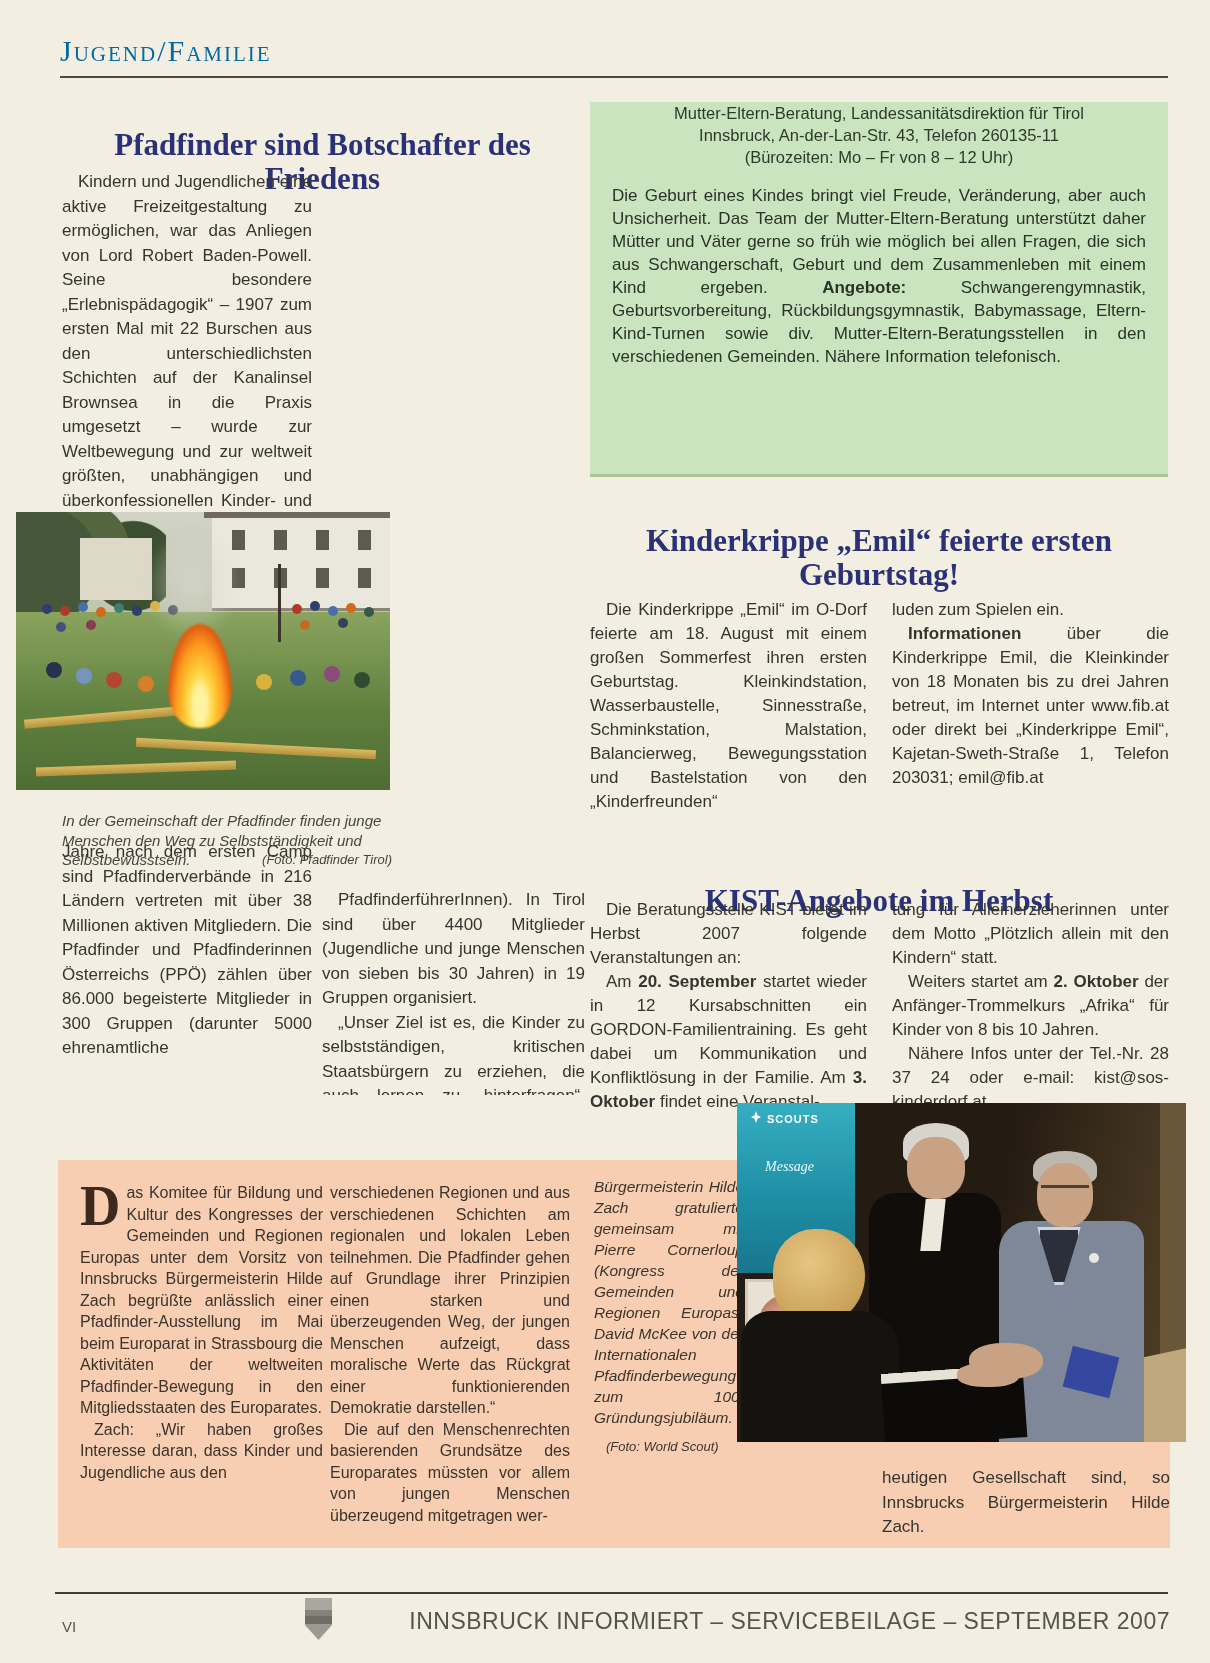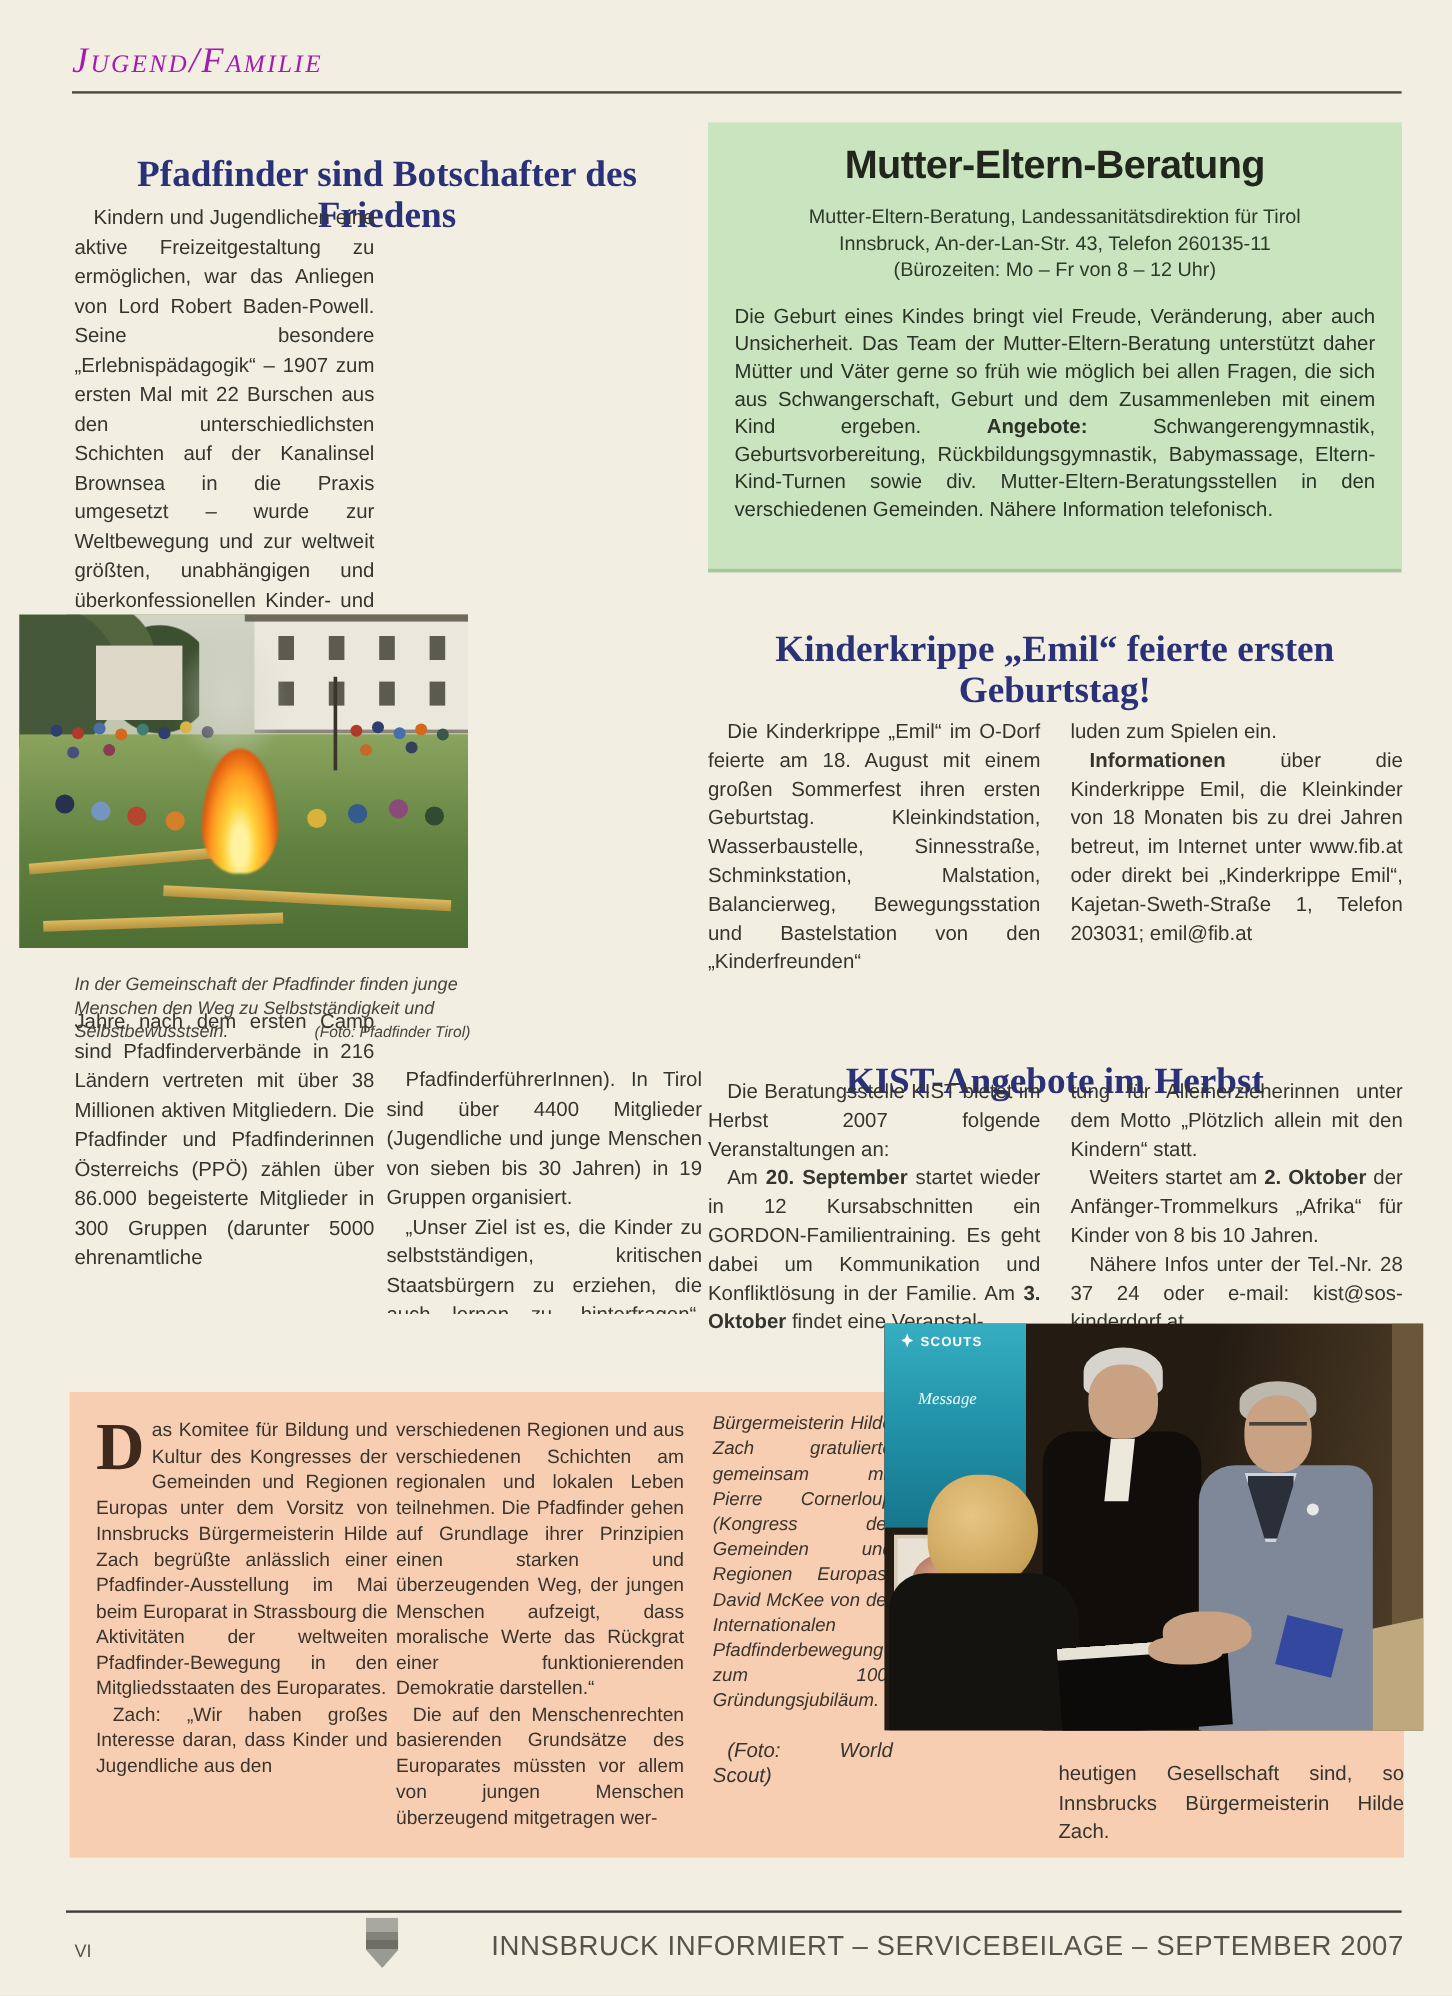--- a/index.html
+++ b/index.html
@@ -1,21 +1,21 @@
 <!DOCTYPE html>
 <html lang="de"><head>
 <meta charset="utf-8">
 <style>
   html,body{margin:0;padding:0;}
   body{background:#e8e5d8;font-family:"Liberation Sans",sans-serif;}
   .page{position:relative;width:1210px;height:1663px;background:#f2efe2;margin:0 auto;overflow:hidden;color:#35352f;}
 
   
   .kicker{position:absolute;left:60px;top:34px;font-family:"Liberation Serif",serif;
-    font-variant:small-caps;font-size:30px;letter-spacing:2px;color:#a21caf;font-style:italic;}
+    font-variant:small-caps;font-size:30px;letter-spacing:2px;color:#0369a1;}
   .kicker-rule{position:absolute;left:60px;top:76px;width:1108px;height:2px;background:#4b4a42;}
 
   
   .headline{font-family:"Liberation Serif",serif;font-weight:bold;color:#2b3176;
     font-size:31px;line-height:34px;text-align:center;margin-top:36px;}
   .headline .inner{display:block;margin:0 auto;}
 
   
   .bodytext p{margin:0;text-align:justify;font-size:17px;line-height:24.5px;color:#35352f;}
   .bodytext p.ind{text-indent:16px;}
@@ -84,21 +84,21 @@
   
   .pinkbox{position:absolute;left:58px;top:1160px;width:1112px;height:388px;background:#f7ceb2;}
   .pinktext p{margin:0;text-align:justify;font-size:16px;line-height:21.5px;color:#3a342c;}
   .pinktext p.ind{text-indent:14px;}
   .pb-col1{position:absolute;left:80px;top:1182px;width:243px;height:352px;overflow:hidden;}
   .pb-col2{position:absolute;left:330px;top:1182px;width:240px;height:352px;overflow:hidden;}
   .dropcap{float:left;font-family:"Liberation Serif",serif;font-weight:bold;font-size:56px;line-height:44px;
     padding:2px 6px 0 0;color:#3d2a1c;}
   .pb-caption{position:absolute;left:594px;top:1176px;width:150px;font-style:italic;font-size:15.5px;
     line-height:21px;color:#3a342c;text-align:justify;}
-  .pb-caption .credit{display:block;font-size:17px;margin-top:20px;text-indent:12px;}
+  .pb-caption .credit{display:block;font-size:13px;margin-top:8px;text-indent:12px;}
   .pb-bot1{position:absolute;left:594px;top:1466px;width:272px;height:80px;overflow:hidden;}
   .pb-bot2{position:absolute;left:882px;top:1466px;width:288px;height:80px;overflow:hidden;}
   .pb-bot1 p,.pb-bot2 p{font-size:17px;line-height:24.5px;}
 
   
   .photo2{position:absolute;left:737px;top:1103px;width:407px;height:339px;overflow:hidden;
     background:linear-gradient(100deg,#241b12 0 55%,#3a2d1c 75%,#54422a);padding-left:42px;}
   .p2-floor{position:absolute;right:-20px;bottom:-14px;width:150px;height:96px;background:#bfa87e;transform:skewY(-12deg);}
   .p2-panel{position:absolute;right:0;top:0;width:26px;height:339px;background:#6a5638;}
   .p2-poster-teal{position:absolute;left:0;top:0;width:118px;height:170px;background:linear-gradient(#36aec1,#1f8fa6 55%,#17768c);}
@@ -182,21 +182,20 @@
   <p class="caption">
     <span>In der Gemeinschaft der Pfadfinder finden junge Menschen den Weg zu Selbstständigkeit und Selbstbewusstsein.</span>
     <span class="credit">(Foto: Pfadfinder Tirol)</span>
   </p>
 
   <div class="bodytext col1b">
     <p>Jahre nach dem ersten Camp sind Pfadfinderverbände in 216 Ländern vertreten mit über 38 Millionen aktiven Mitgliedern. Die Pfadfinder und Pfadfinderinnen Österreichs (PPÖ) zählen über 86.000 begeisterte Mitglieder in 300 Gruppen (darunter 5000 ehrenamtliche</p>
   </div>
 
   <div class="greenbox">
-    <div class="gb-title">Mutter-Eltern-Beratung</div>
     <div class="gb-sub">Mutter-Eltern-Beratung, Landessanitätsdirektion für Tirol</div>
     <div class="gb-sub">Innsbruck, An-der-Lan-Str. 43, Telefon 260135-11</div>
     <div class="gb-sub">(Bürozeiten: Mo – Fr von 8 – 12 Uhr)</div>
     <p class="gb-body"><span>Die Geburt eines Kindes bringt viel Freude, Veränderung, aber auch Unsicherheit. Das Team der Mutter-Eltern-Beratung unterstützt daher Mütter und Väter gerne so früh wie möglich bei allen Fragen, die sich aus Schwangerschaft, Geburt und dem Zusammenleben mit einem Kind ergeben. </span><b>Angebote:</b><span> Schwangerengymnastik, Geburtsvorbereitung, Rückbildungsgymnastik, Babymassage, Eltern-Kind-Turnen sowie div. Mutter-Eltern-Beratungsstellen in den verschiedenen Gemeinden. Nähere Information telefonisch.</span></p>
   </div>
 
   <div class="headline kk-title">
     <span class="inner">Kinderkrippe „Emil“ feierte ersten Geburtstag!</span>
   </div>
   <div class="bodytext kk-col1">

